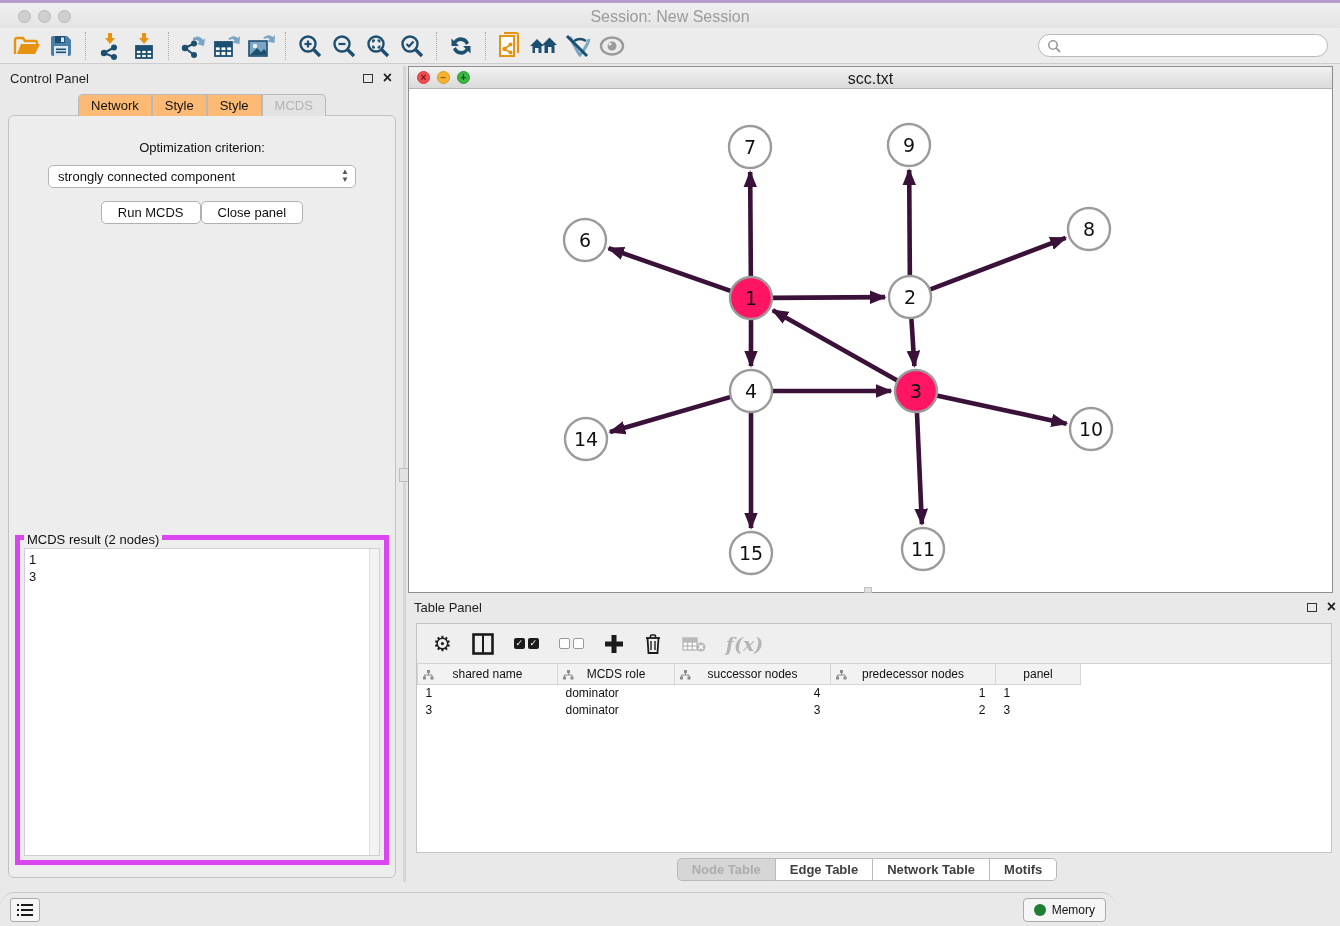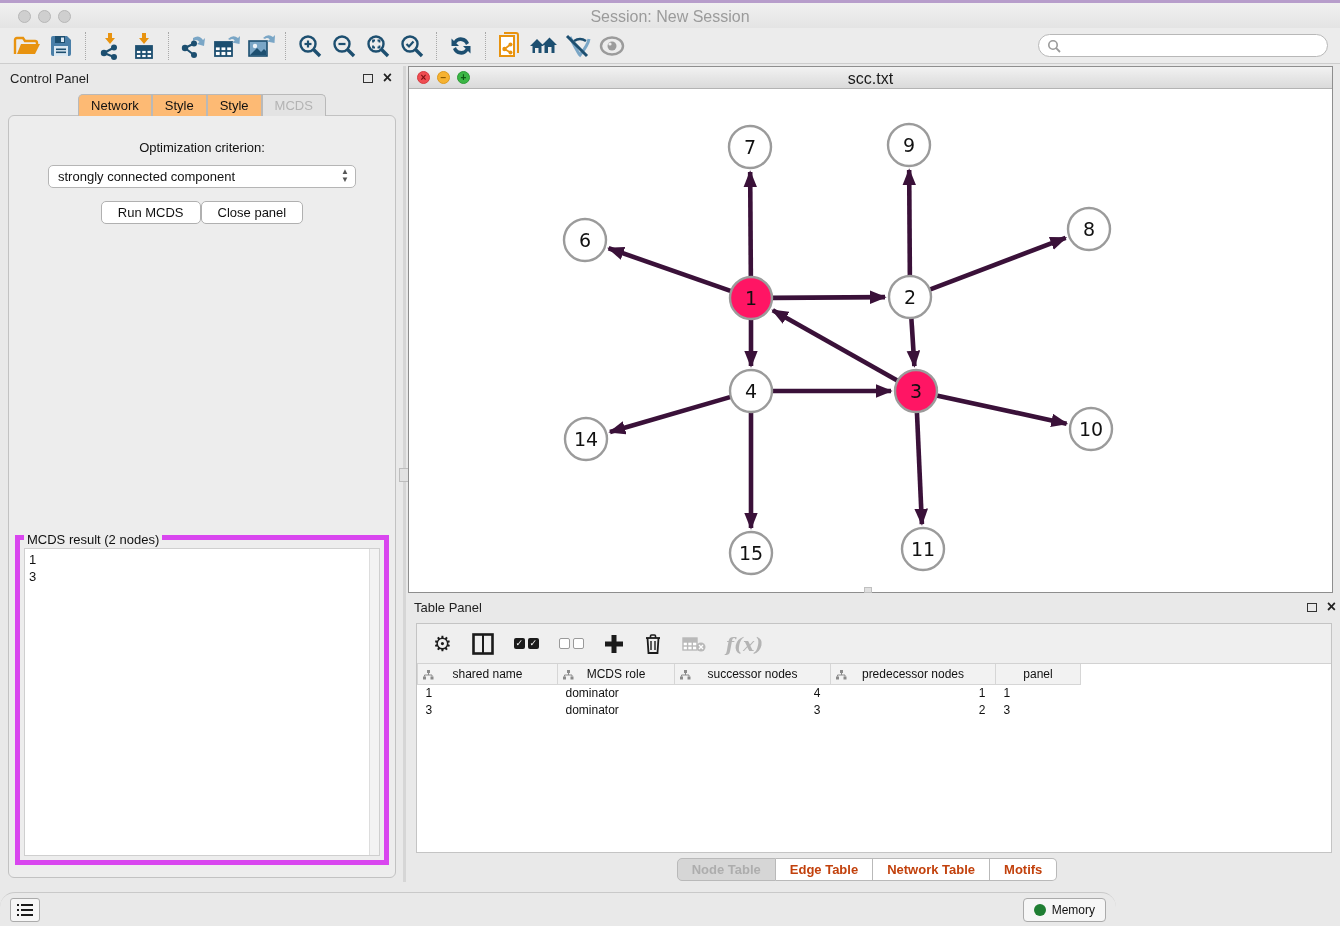--- a/index.html
+++ b/index.html
@@ -94,21 +94,21 @@
   .chk.empty { border:1.5px solid #9a9a9a; background:#fff; }
   table.node-table { border-collapse:collapse; width:100%; table-layout:fixed; }
   .node-table th { height:20px; background:#f2f2f2; border:1px solid #d6d6d6; border-top:none;
     font-size:12px; font-weight:normal; color:#111; text-align:center; position:relative; }
   .node-table th .hier { position:absolute; left:5px; top:5px; }
   .node-table th.th-fill { background:#fff; border:none; }
   .node-table td { height:17px; font-size:12px; color:#111; padding:0 8px; overflow:hidden; }
   .node-table td.col2, .node-table td.col3 { text-align:right; padding-right:10px; }
   .tp-tabs { position:absolute; left:0; right:14px; top:263px; display:flex; justify-content:center; }
   .tp-tab { font-size:13px; font-weight:bold; padding:3px 14px; background:#fff;
-    border:1px solid #b9b9b9; border-left:none; color:#c2410c; }
+    border:1px solid #b9b9b9; border-left:none; color:#404040; }
   .tp-tab:first-child { border-left:1px solid #b9b9b9; border-radius:5px 0 0 5px; }
   .tp-tab:last-child { border-radius:0 5px 5px 0; }
   .tp-tab.active { background:#d6d6d6; color:#adadad; }
 
   
   .statusbar { position:absolute; left:0; top:892px; width:1116px; height:34px;
     background:#e9e9e9; border-top:1px solid #c9c9c9;border-radius:15px; }
   .status-left-btn { position:absolute; left:10px; top:5px; width:30px; height:24px;
     background:#f6f6f6; border:1px solid #ababab; border-radius:3px;
     display:flex; align-items:center; justify-content:center; }

